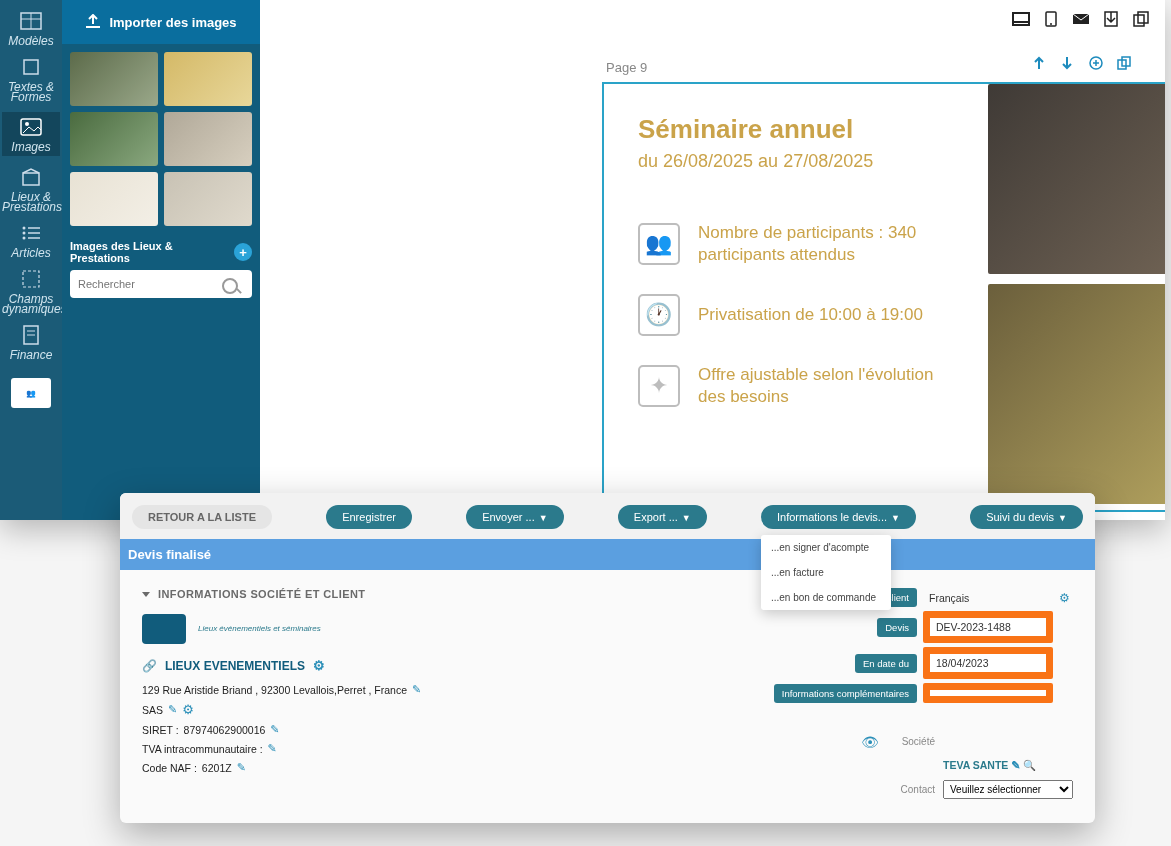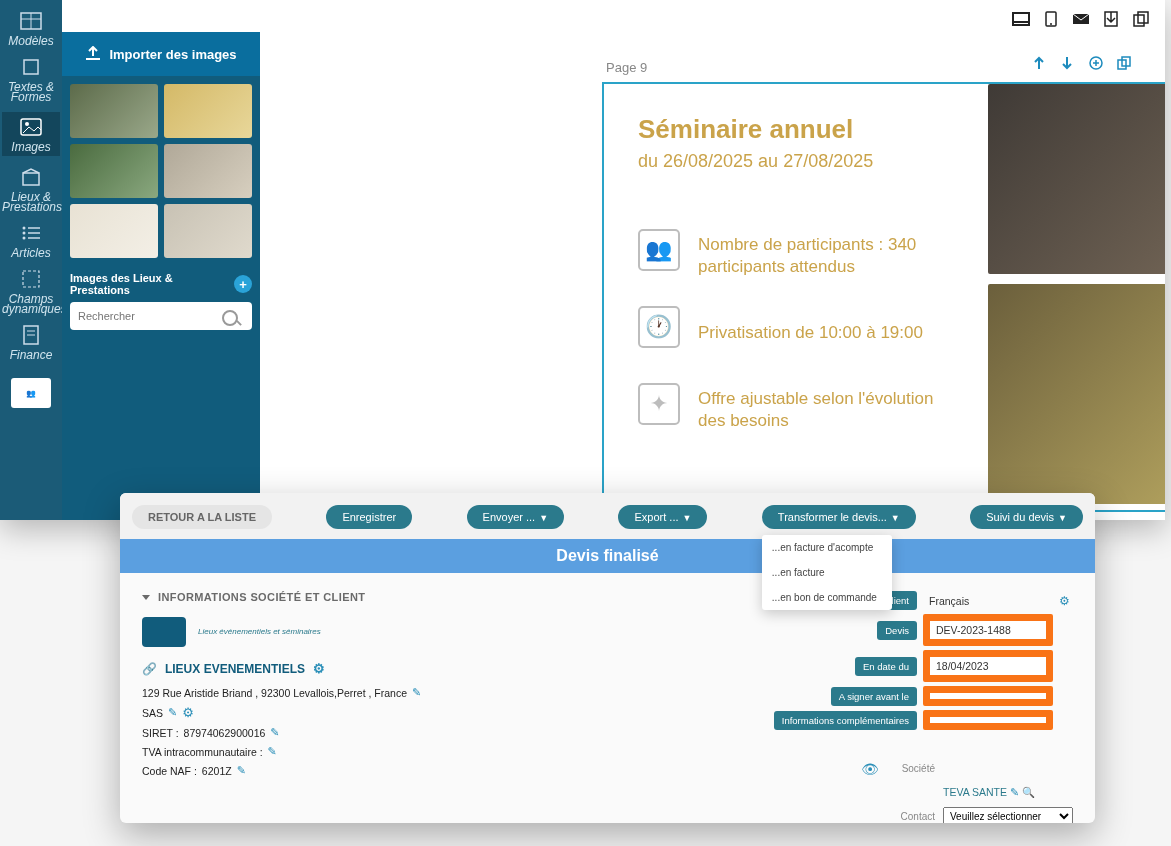--- a/index.html
+++ b/index.html
@@ -7,21 +7,21 @@
 
   
   .editor { position: absolute; top: 0; left: 0; width: 1165px; height: 520px; background: #fff; box-shadow: 0 10px 30px rgba(0,0,0,0.25); border-radius: 6px; display: flex; }
   .rail { width: 62px; background: #1b5b77; display: flex; flex-direction: column; align-items: center; padding-top: 10px; color: #cdddea; }
   .rail-item { width: 58px; text-align: center; margin-bottom: 10px; cursor: pointer; }
   .rail-item.active { background: #13465c; border-radius: 0; padding: 4px 0; }
   .rail-icon { width: 26px; height: 22px; margin: 0 auto 4px; display: flex; align-items: center; justify-content: center; }
   .rail-item span { font-size: 12px; line-height: 10px; display: block; color: #d0e4ee; font-style: italic; }
   .rail-logo { width: 40px; height: 30px; background: #fff; border-radius: 3px; margin-top: 8px; display:flex;align-items:center;justify-content:center;font-size:8px;color:#333; }
 
-  .side-panel { width: 198px; background: #115c7c; padding: 0; color: #fff; margin-top: 32px; }
+  .side-panel { width: 198px; background: #115c7c; padding: 0; color: #fff; }
   .import-btn { background: #0a6e9e; color: #fff; height: 44px; display: flex; align-items: center; justify-content: center; gap: 8px; font-size: 13px; font-weight: 600; cursor: pointer; }
   .thumb-grid { display: grid; grid-template-columns: 1fr 1fr; gap: 6px; padding: 8px; }
   .thumb { height: 54px; border-radius: 3px; background: linear-gradient(135deg,#888,#bbb); }
   .t1{background:linear-gradient(135deg,#5c6b4a,#9aa88a);} .t2{background:linear-gradient(135deg,#d4b967,#e8d79a);}
   .t3{background:linear-gradient(135deg,#4a6b3f,#8aa87f);} .t4{background:linear-gradient(135deg,#b0a898,#d7cfbf);}
   .t5{background:linear-gradient(135deg,#e8e2d4,#f3efe6);} .t6{background:linear-gradient(135deg,#c8c2b4,#e0dacd);}
   .section-head { display: flex; align-items: center; justify-content: space-between; padding: 6px 8px; font-size: 11px; font-weight: 600; }
   .plus-badge { width: 18px; height: 18px; border-radius: 50%; background: #2aa3d8; color:#fff; display:flex;align-items:center;justify-content:center;font-size:13px;font-weight:bold;cursor:pointer; }
   .search-wrap { padding: 0 8px 8px; }
   .search { width: 100%; height: 28px; border-radius: 4px; border: none; padding: 0 26px 0 8px; font-size: 11px; color:#333; }
@@ -34,56 +34,56 @@
   .canvas-actions .ic { width: 20px; height: 18px; cursor:pointer; color:#222; display:flex;align-items:center;justify-content:center; }
   .page-label { position: absolute; left: 346px; top: 60px; font-size: 13px; color: #888; }
   .page-actions { position: absolute; right: 32px; top: 56px; display:flex; gap:12px; color:#1d8bbd; }
   .page-actions .pic { width: 16px; height: 16px; cursor:pointer; }
   .page { position: absolute; left: 342px; top: 82px; width: 798px; height: 430px; border: 2px solid #2aa3c8; background: #fff; padding: 30px 34px; overflow:hidden; }
   .doc-title { font-size: 26px; color: #caa34a; font-weight: 600; }
   .doc-dates { font-size: 18px; color: #caa34a; margin-top: 6px; }
   .info-row { display: flex; align-items: center; gap: 18px; margin-top: 50px; }
   .info-row + .info-row { margin-top: 28px; }
   .info-icon { width: 42px; height: 42px; border: 2px solid #bdbdbd; border-radius: 5px; display:flex;align-items:center;justify-content:center;color:#bdbdbd;font-size:22px; flex-shrink:0;}
-  .info-text { color: #caa34a; font-size: 17px; max-width: 250px; line-height:1.3;margin-top:12px; }
+  .info-text { color: #caa34a; font-size: 17px; max-width: 250px; line-height:1.3; }
   .page-img { position: absolute; background: linear-gradient(135deg,#6a6158,#aaa298); border-radius:2px;}
   .pi1 { top:0; left:384px; width:280px; height:190px; background:linear-gradient(135deg,#3f3a36,#7a6b5a);}
   .pi3 { top:200px; left:384px; width:280px; height:220px; background:linear-gradient(135deg,#6b5f3c,#bfae64);}
 
   
   .devis { position: absolute; left: 120px; top: 493px; width: 975px; height: 330px; background: #fafafa; border-radius: 6px; box-shadow: 0 12px 36px rgba(0,0,0,0.30); overflow: hidden; }
   .devis-toolbar { display: flex; align-items: center; gap: 10px; padding: 12px 12px 10px; background:#f2f2f2; justify-content:space-between; }
   .tb-btn { border: none; border-radius: 14px; padding: 6px 16px; font-size: 11px; cursor: pointer; color:#fff; background:#2b7a8c; }
   .tb-btn.ghost { background:#e5e5e5; color:#666; font-weight:600; }
   .tb-btn .caret { margin-left:4px; font-size:9px; }
   .dropdown-wrap { position: relative; }
   .dropdown { position: absolute; top: 30px; left: 0; width: 130px; background:#fff; box-shadow: 0 4px 14px rgba(0,0,0,0.2); border-radius: 3px; z-index: 10; }
   .dropdown div { padding: 7px 10px; font-size: 10px; color:#444; cursor:pointer; }
-  .banner { background: #5b9fe0; color: #fff; text-align: center; padding: 8px; font-size: 16px; font-weight: 600; }
+  .banner { background: #5b9fe0; color: #fff; padding: 8px; font-size: 13px; font-weight: 600; }
   .devis-body { padding: 18px 22px; display: flex; gap: 20px; }
   .left-col { flex: 1; }
   .sec-head { display: flex; align-items: center; gap: 8px; color: #6a6a6a; font-size: 11px; font-weight: 700; letter-spacing: 0.4px; margin-bottom: 14px; cursor:pointer; }
   .chev { width:0;height:0;border-left:4px solid transparent;border-right:4px solid transparent;border-top:5px solid #6a6a6a; }
   .logo-box { width: 44px; height: 30px; background:#115c7c; border-radius:4px; display:inline-block; vertical-align:middle; margin-right:6px;}
   .logo-line { display:flex;align-items:center;gap:6px;margin-bottom:14px;text-align:center; }
   .logo-text { font-size: 8px; color:#2b7a8c; line-height:1.1; font-style: italic; }
   .co-name { display:flex;align-items:center;gap:8px; color:#115c7c; font-weight:700; font-size:12px; margin-bottom:10px; }
   .gear { color:#2b8fb8; font-size:13px; }
   .addr, .meta-line { font-size: 10.5px; color:#222; margin-bottom: 6px; display:flex;align-items:center;gap:5px; flex-wrap:wrap;}
   .pencil { color:#2b8fb8; font-size:11px; }
 
   .right-col { width: 300px; }
   .kv { display: flex; align-items: center; gap: 6px; margin-bottom: 4px; justify-content:flex-end; }
   .kv .tag { background: #2b7a8c; color:#fff; font-size: 9.5px; padding: 4px 8px; border-radius: 3px; white-space:nowrap; }
   .kv .val { width: 130px; font-size: 10.5px; color:#333; padding:3px 6px; }
   .kv .val.box { border:7px solid #f97316; background:#fff; border-radius:2px; }
   .kv .gear-r { color:#2b8fb8; font-size:12px; width:14px; }
   .eye-row { display:flex;align-items:center;justify-content:flex-end;gap:8px;margin-top:8px; }
   .eye-row .lbl { font-size:10px;color:#888; width:48px;text-align:right; }
-  .eye-row .v { font-size:10.5px;color:#2b7a8c;font-weight:400; width:130px;margin-top:48px;}
+  .eye-row .v { font-size:10.5px;color:#2b7a8c;font-weight:700; width:130px;margin-top:48px;}
   .eye { color:#2b8fb8; font-size:14px; }
   .sel { width:130px; font-size:10px; padding:2px; }
 </style>
 </head>
 <body>
 
 <div class="editor">
   <div class="rail">
     <div class="rail-item">
       <div class="rail-icon">
@@ -256,23 +256,23 @@
   </div>
 </div>
 
 <div class="devis">
   <div class="devis-toolbar">
     <button class="tb-btn ghost">RETOUR A LA LISTE</button>
     <button class="tb-btn">Enregistrer</button>
     <button class="tb-btn"><span>Envoyer ...</span><span class="caret">▼</span></button>
     <button class="tb-btn"><span>Export ...</span><span class="caret">▼</span></button>
     <div class="dropdown-wrap">
-      <button class="tb-btn"><span>Transformer le devis...</span><span class="caret">▼</span></button>
+      <button class="tb-btn"><span>Informations le devis...</span><span class="caret">▼</span></button>
       <div class="dropdown">
-        <div>...en facture d'acompte</div>
+        <div>...en signer d'acompte</div>
         <div>...en facture</div>
         <div>...en bon de commande</div>
       </div>
     </div>
     <button class="tb-btn"><span>Suivi du devis</span><span class="caret">▼</span></button>
   </div>
   <div class="banner">Devis finalisé</div>
   <div class="devis-body">
     <div class="left-col">
       <div class="sec-head">
@@ -323,25 +323,20 @@
         <span class="tag">Devis</span>
         <span class="val box">DEV-2023-1488</span>
         <span class="gear-r"></span>
       </div>
       <div class="kv">
         <span class="tag">En date du</span>
         <span class="val box">18/04/2023</span>
         <span class="gear-r"></span>
       </div>
       <div class="kv">
-        <span class="tag">A signer avant le</span>
-        <span class="val box"></span>
-        <span class="gear-r"></span>
-      </div>
-      <div class="kv">
         <span class="tag">Informations complémentaires</span>
         <span class="val box"></span>
         <span class="gear-r"></span>
       </div>
       <div class="eye-row">
         <span class="eye">👁</span>
         <span class="lbl">Société</span>
         <span class="v"><span>TEVA SANTE</span> <span class="pencil">✎</span> <span>🔍</span></span>
       </div>
       <div class="eye-row">

